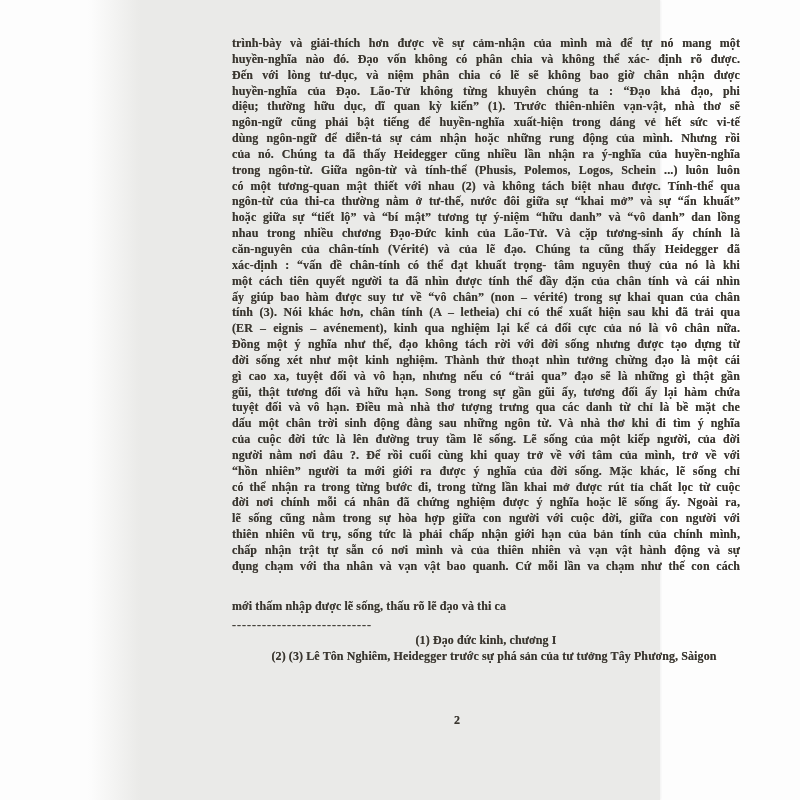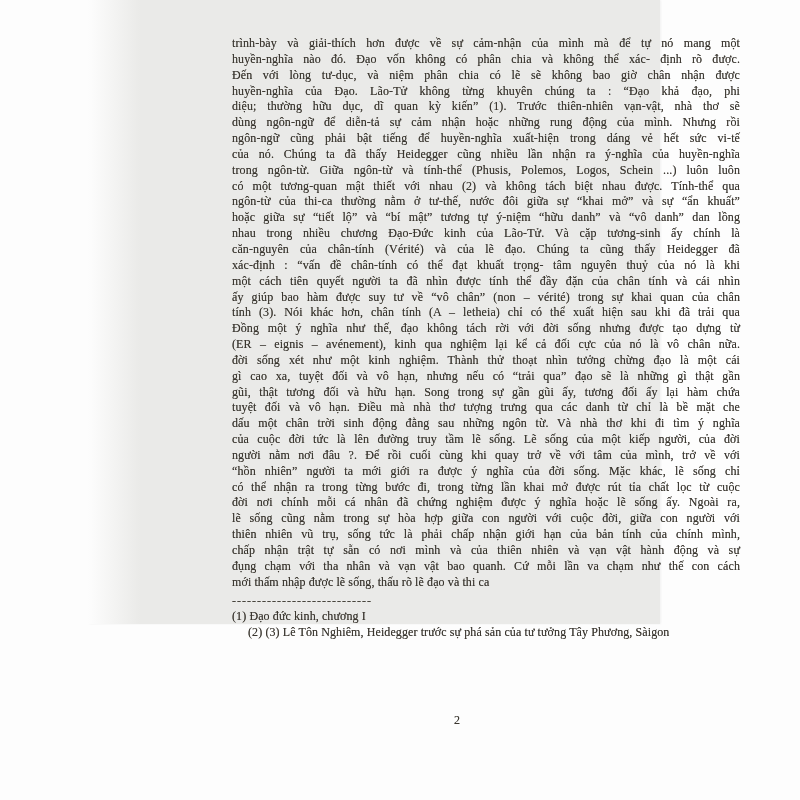--- a/index.html
+++ b/index.html
@@ -7,45 +7,47 @@
     --margin:#fdfdfd;
     --ink:#3a362f;
   }
   html,body{margin:0;padding:0;}
   body{
     width:800px;height:800px;position:relative;overflow:hidden;
     background:var(--margin);
     font-family:"Liberation Serif","DejaVu Serif",serif;
   }
   .page-scan{
-    position:absolute;top:0;left:88px;width:572px;height:624px;
+    position:absolute;top:0;left:88px;width:572px;height:800px;
     background:linear-gradient(90deg, rgba(234,234,232,0) 0px, var(--paper) 52px, var(--paper) 100%);
     box-shadow:1px 0 2px rgba(0,0,0,0.05);
+    font-weight:bold;
   }
   .text-block{
     position:absolute;left:144px;top:36px;width:508px;
     font-size:12px;line-height:15.85px;color:var(--ink);
     text-shadow:0 0 0.45px rgba(52,48,42,0.6);
     letter-spacing:0.1px;
   }
   .body-lines div{
     text-align:justify;
     text-align-last:justify;
     white-space:nowrap;
   }
   .body-lines div:last-child{
     text-align-last:left;
+    margin-top:24px;
   }
   .fn-sep{
     margin-top:3px;
     letter-spacing:1px;
     color:#45413a;
   }
   .footnote-lines div{
-    text-align:left;white-space:nowrap;
+    text-align:center;white-space:nowrap;
   }
   .footnote-lines div:last-child{
     padding-left:16px;
   }
   .page-number{
     position:absolute;left:366px;top:713px;
     font-size:12px;color:var(--ink);
     text-shadow:0 0 0.45px rgba(52,48,42,0.6);
   }
 </style>
@@ -53,35 +55,35 @@
 <body>
 
 <div class="page-scan">
   <div class="text-block">
     <div class="body-lines">
         <div>trình-bày và giải-thích hơn được về sự cảm-nhận của mình mà để tự nó mang một</div>
         <div>huyền-nghĩa nào đó. Đạo vốn không có phân chia và không thể xác- định rõ được.</div>
         <div>Đến với lòng tư-dục, và niệm phân chia có lẽ sẽ không bao giờ chân nhận được</div>
         <div>huyền-nghĩa của Đạo. Lão-Tử không từng khuyên chúng ta : “Đạo khả đạo, phi</div>
         <div>diệu; thường hữu dục, dĩ quan kỳ kiến” (1). Trước thiên-nhiên vạn-vật, nhà thơ sẽ</div>
+        <div>ngôn-ngữ cũng phải bật tiếng để huyền-nghĩa xuất-hiện trong dáng vẻ hết sức vi-tế</div>
         <div>dùng ngôn-ngữ để diễn-tả sự cảm nhận hoặc những rung động của mình. Nhưng rồi</div>
-        <div>ngôn-ngữ cũng phải bật tiếng để huyền-nghĩa xuất-hiện trong dáng vẻ hết sức vi-tế</div>
         <div>của nó. Chúng ta đã thấy Heidegger cũng nhiều lần nhận ra ý-nghĩa của huyền-nghĩa</div>
         <div>trong ngôn-từ. Giữa ngôn-từ và tính-thể (Phusis, Polemos, Logos, Schein ...) luôn luôn</div>
         <div>có một tương-quan mật thiết với nhau (2) và không tách biệt nhau được. Tính-thể qua</div>
         <div>ngôn-từ của thi-ca thường nằm ở tư-thế, nước đôi giữa sự “khai mở” và sự “ẩn khuất”</div>
         <div>hoặc giữa sự “tiết lộ” và “bí mật” tương tự ý-niệm “hữu danh” và “vô danh” dan lồng</div>
         <div>nhau trong nhiều chương Đạo-Đức kinh của Lão-Tử. Và cặp tương-sinh ấy chính là</div>
         <div>căn-nguyên của chân-tính (Vérité) và của lẽ đạo. Chúng ta cũng thấy Heidegger đã</div>
         <div>xác-định : “vấn đề chân-tính có thể đạt khuất trọng- tâm nguyên thuỷ của nó là khi</div>
         <div>một cách tiên quyết người ta đã nhìn được tính thể đầy đặn của chân tính và cái nhìn</div>
         <div>ấy giúp bao hàm được suy tư về “vô chân” (non – vérité) trong sự khai quan của chân</div>
         <div>tính (3). Nói khác hơn, chân tính (A – letheia) chỉ có thể xuất hiện sau khi đã trải qua</div>
+        <div>(ER – eignis – avénement), kinh qua nghiệm lại kể cả đối cực của nó là vô chân nữa.</div>
         <div>Đồng một ý nghĩa như thế, đạo không tách rời với đời sống nhưng được tạo dựng từ</div>
-        <div>(ER – eignis – avénement), kinh qua nghiệm lại kể cả đối cực của nó là vô chân nữa.</div>
         <div>đời sống xét như một kinh nghiệm. Thành thử thoạt nhìn tưởng chừng đạo là một cái</div>
         <div>gì cao xa, tuyệt đối và vô hạn, nhưng nếu có “trải qua” đạo sẽ là những gì thật gần</div>
         <div>gũi, thật tương đối và hữu hạn. Song trong sự gần gũi ấy, tương đối ấy lại hàm chứa</div>
         <div>tuyệt đối và vô hạn. Điều mà nhà thơ tượng trưng qua các danh từ chỉ là bề mặt che</div>
         <div>dấu một chân trời sinh động đằng sau những ngôn từ. Và nhà thơ khi đi tìm ý nghĩa</div>
         <div>của cuộc đời tức là lên đường truy tầm lẽ sống. Lẽ sống của một kiếp người, của đời</div>
         <div>người nằm nơi đâu ?. Để rồi cuối cùng khi quay trở về với tâm của mình, trở về với</div>
         <div>“hồn nhiên” người ta mới giới ra được ý nghĩa của đời sống. Mặc khác, lẽ sống chỉ</div>
         <div>có thể nhận ra trong từng bước đi, trong từng lần khai mở được rút tỉa chất lọc từ cuộc</div>
         <div>đời nơi chính mỗi cá nhân đã chứng nghiệm được ý nghĩa hoặc lẽ sống ấy. Ngoài ra,</div>

